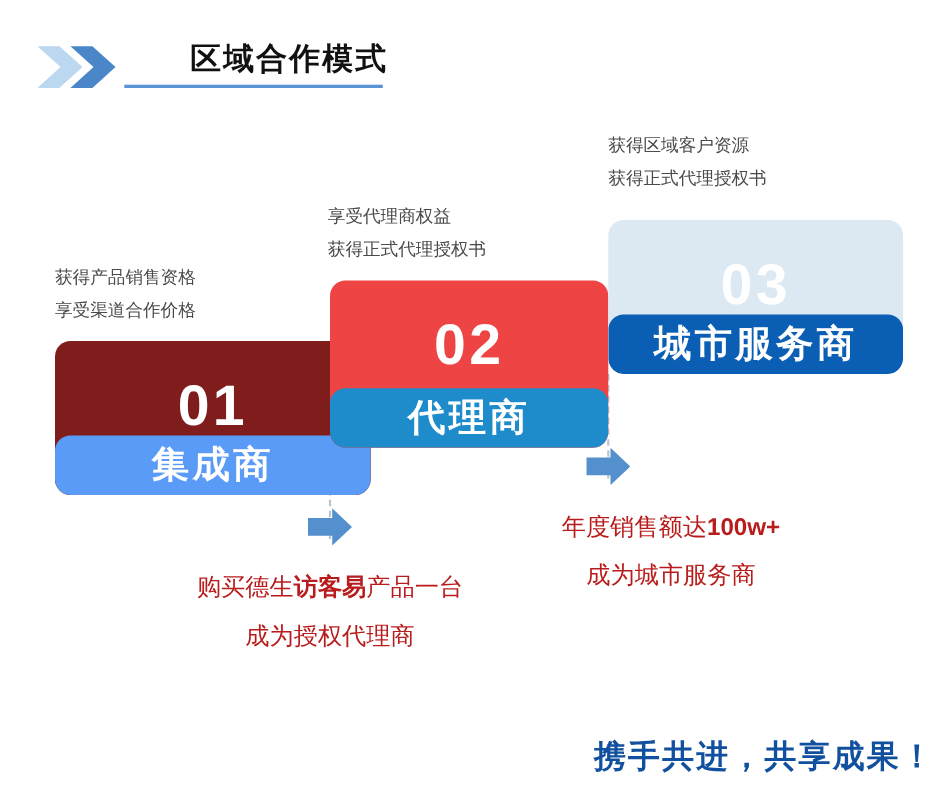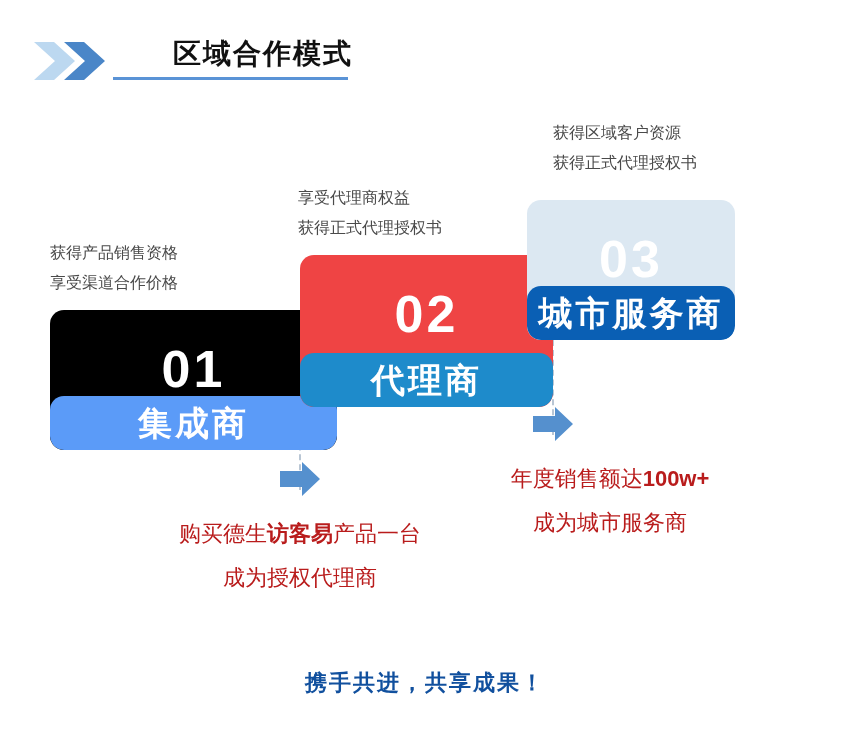--- a/index.html
+++ b/index.html
@@ -94,21 +94,21 @@
     letter-spacing: 3px;
     line-height: 1;
   }
 
   
   #card-01 {
     left: 50px;
     top: 310px;
     width: 287px;
     height: 140px;
-    background: #000000;
+    background: #7f1d1d;
     z-index: 1;
   }
   #card-01 .num { top: 33px; }
   #card-01 .card-bar {
     bottom: 0;
     height: 54px;
     background: #5b9bf8;
   }
 
   
@@ -122,23 +122,23 @@
   }
   #card-02 .num { top: 33px; }
   #card-02 .card-bar {
     bottom: 0;
     height: 54px;
     background: #1e8bcb;
   }
 
   
   #card-03 {
-    left: 527px;
+    left: 553px;
     top: 200px;
-    width: 208px;
+    width: 268px;
     height: 140px;
     background: #dce8f2;
     z-index: 3;
   }
   #card-03 .num { top: 33px; }
   #card-03 .card-bar {
     bottom: 0;
     height: 54px;
     background: #0a5fb4;
   }
@@ -188,22 +188,22 @@
   .note b { font-weight: bold; }
   #note-01 { left: 115px; top: 512px; width: 370px; }
   #note-02 { left: 425px; top: 457px; width: 370px; }
 
   
   .footer-slogan {
     position: absolute;
     left: 0;
     top: 668px;
     width: 850px;
-    text-align: center;
-    font-size: 22px;
+    text-align: right;
+    font-size: 29px;
     font-weight: bold;
     letter-spacing: 2px;
     color: #11509e;
     white-space: nowrap;
     font-family: Liberation Mono, monospace;
   }
 </style>
 </head>
 <body>
 

